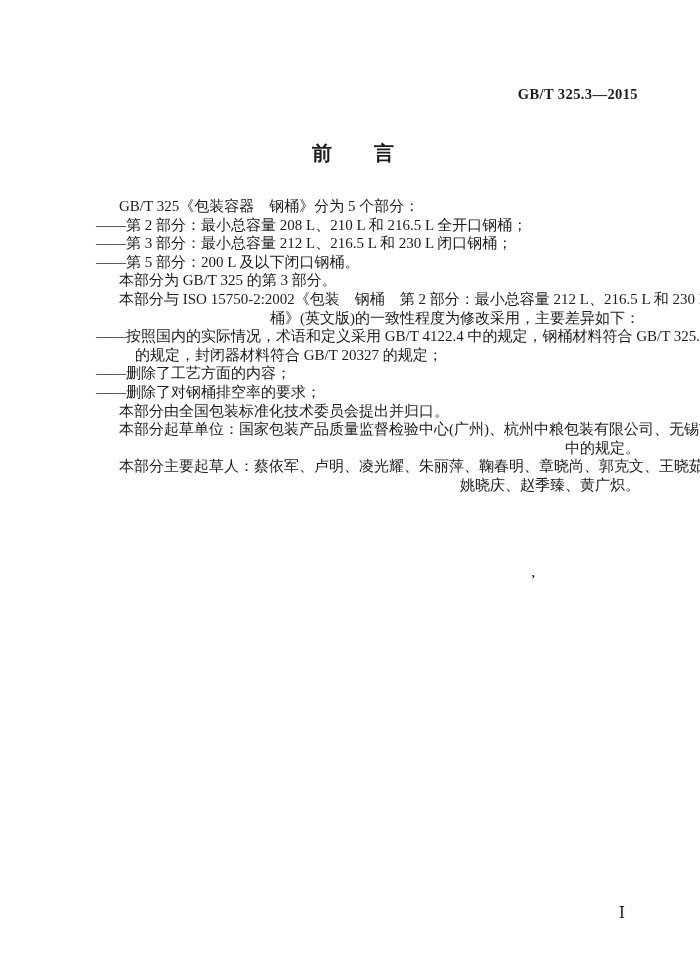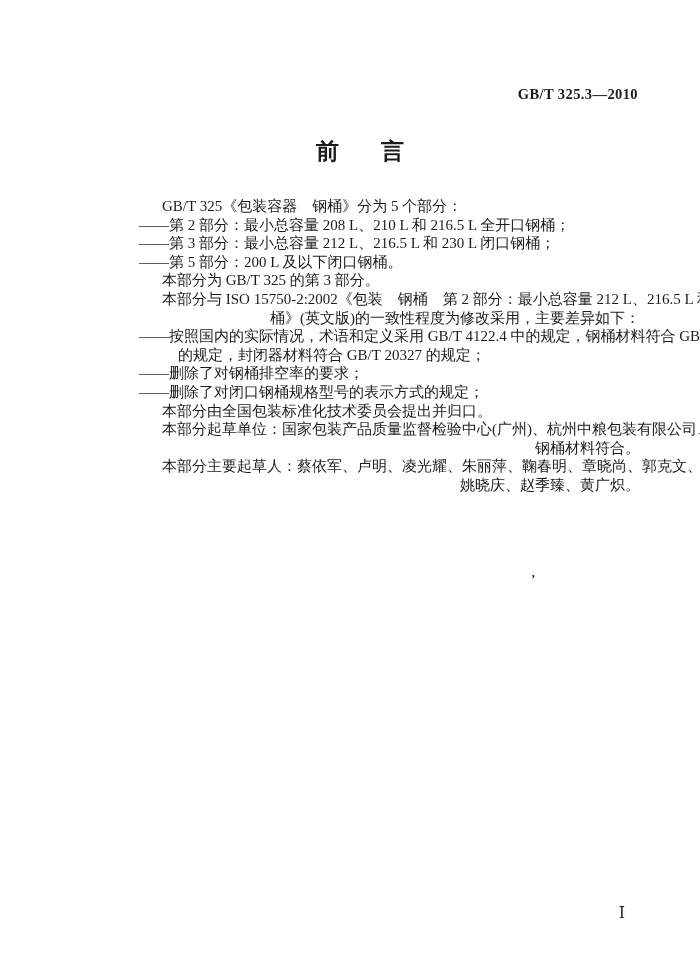--- a/index.html
+++ b/index.html
@@ -24,38 +24,38 @@
     width: 638px;
     text-align: right;
     font-size: 14.5px;
     font-weight: bold;
     letter-spacing: 0.4px;
     white-space: pre;
   }
   .fw-title {
     position: absolute;
     top: 141px;
-    left: 84px;
+    left: 77px;
     width: 552px;
     text-align: center;
-    font-size: 23px;
+    font-size: 20px;
     font-weight: bold;
-    font-family: Liberation Mono, monospace;
+    font-family: Liberation Serif, serif;
     line-height: 24px;
   }
   .fw-title .tc2 { display: inline-block; margin-left: 42px; }
   .body-block {
     position: absolute;
     top: 197px;
     left: 88px;
     width: 552px;
     font-size: 15px;
     line-height: 18.6px;
   }
-  .ln { white-space: pre; margin-left: 43px; }
+  .ln { white-space: pre; }
   .in-para     { padding-left: 31px; } 
   .in-dash     { padding-left: 8px;  } 
   .in-dashcont { padding-left: 47px; } 
   .in-cont     { padding-left: 0; text-align: right;    } 
   .page-num {
     position: absolute;
     top: 903px;
     left: 612px;
     width: 20px;
     text-align: center;
@@ -68,41 +68,41 @@
     font-size: 13px;
     font-weight: bold;
     color: #2a2a2a;
   }
 </style>
 </head>
 <body>
 
 <div class="page">
 
-  <div class="std-num">GB/T 325.3—2010</div>
+  <div class="std-num">GB/T 325.3—2015</div>
 
   <div class="fw-title">
     <span class="tc1">前</span><span class="tc2">言</span>
   </div>
 
   <div class="body-block">
     <div class="ln in-para">GB/T 325《包装容器　钢桶》分为 5 个部分：</div>
     <div class="ln in-dash">——第 2 部分：最小总容量 208 L、210 L 和 216.5 L 全开口钢桶；</div>
     <div class="ln in-dash">——第 3 部分：最小总容量 212 L、216.5 L 和 230 L 闭口钢桶；</div>
     <div class="ln in-dash">——第 5 部分：200 L 及以下闭口钢桶。</div>
     <div class="ln in-para">本部分为 GB/T 325 的第 3 部分。</div>
     <div class="ln in-para">本部分与 ISO 15750-2:2002《包装　钢桶　第 2 部分：最小总容量 212 L、216.5 L 和 230 L 闭口钢</div>
     <div class="ln in-cont">桶》(英文版)的一致性程度为修改采用，主要差异如下：</div>
     <div class="ln in-dash">——按照国内的实际情况，术语和定义采用 GB/T 4122.4 中的规定，钢桶材料符合 GB/T 325.1</div>
     <div class="ln in-dashcont">的规定，封闭器材料符合 GB/T 20327 的规定；</div>
+    <div class="ln in-dash">——删除了工艺方面的内容；</div>
     <div class="ln in-dash">——删除了对钢桶排空率的要求；</div>
-    <div class="ln in-dash">——删除了对闭口钢桶规格型号的表示方式的规定；</div>
     <div class="ln in-para">本部分由全国包装标准化技术委员会提出并归口。</div>
     <div class="ln in-para">本部分起草单位：国家包装产品质量监督检验中心(广州)、杭州中粮包装有限公司、无锡市四方制</div>
-    <div class="ln in-cont">钢桶材料符合。</div>
+    <div class="ln in-cont">中的规定。</div>
     <div class="ln in-para">本部分主要起草人：蔡依军、卢明、凌光耀、朱丽萍、鞠春明、章晓尚、郭克文、王晓茹、罗晓茵、</div>
     <div class="ln in-cont">姚晓庆、赵季臻、黄广炽。</div>
   </div>
 
   <div class="speck">’</div>
 
   <div class="page-num">Ⅰ</div>
 
 </div>
 

